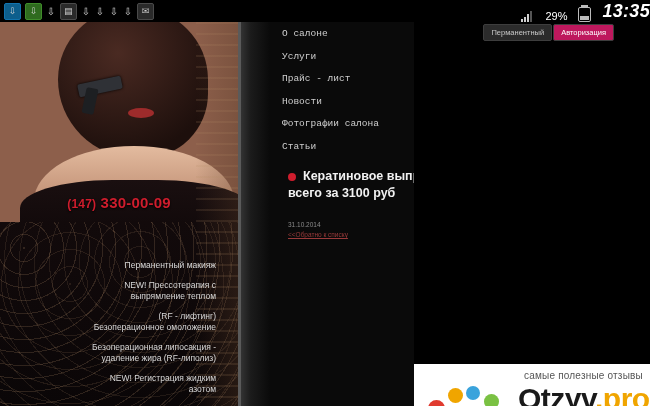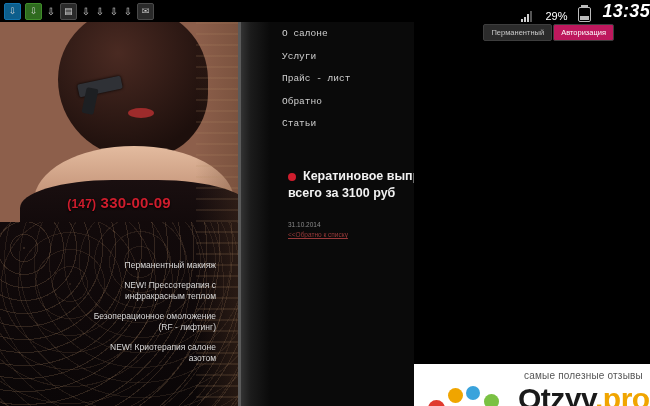--- a/index.html
+++ b/index.html
@@ -167,48 +167,53 @@
         <span class="code">(147)</span>
         <span>330-00-09</span>
       </div>
 
       <div class="menu-left">
         <a class="mi" href="#">
           <span>Перманентный макияж</span>
         </a>
         <a class="mi" href="#">
           <span>NEW! Прессотерапия с</span>
-          <span>инфракрасным теплом</span>
-        </a>
-        <a class="mi" href="#">
+          <span>выпрямление теплом</span>
+        </a>
+        <a class="mi" href="#">
+          <span>(RF - лифтинг)</span>
           <span>Безоперационное омоложение</span>
-          <span>(RF - лифтинг)</span>
-        </a>
-        <a class="mi" href="#">
-          <span>NEW! Криотерапия салоне</span>
+        </a>
+        <a class="mi" href="#">
+          <span>Безоперационная липосакция -</span>
+          <span>удаление жира (RF-липолиз)</span>
+        </a>
+        <a class="mi" href="#">
+          <span>NEW! Регистрация жидким</span>
           <span>азотом</span>
         </a>
 
       </div>
     </div>
 
     <div class="divider"></div>
 
     <div class="content">
 
       <div class="topnav">
         <a href="#">Перманентный</a>
         <a href="#" class="active">Авторизация</a>
       </div>
 
       <div class="nav">
         <a href="#">О салоне</a>
         <a href="#">Услуги</a>
         <a href="#">Прайс - лист</a>
-        <a href="#">Обратно</a>
+        <a href="#">Новости</a>
+        <a href="#">Фотографии салона</a>
         <a href="#">Статьи</a>
       </div>
 
       <div class="logo-wrap">
         <div class="icon-row">
           <span>❄</span>
           <span>⚲</span>
           <span>⚙</span>
         </div>
         <div class="dots">

